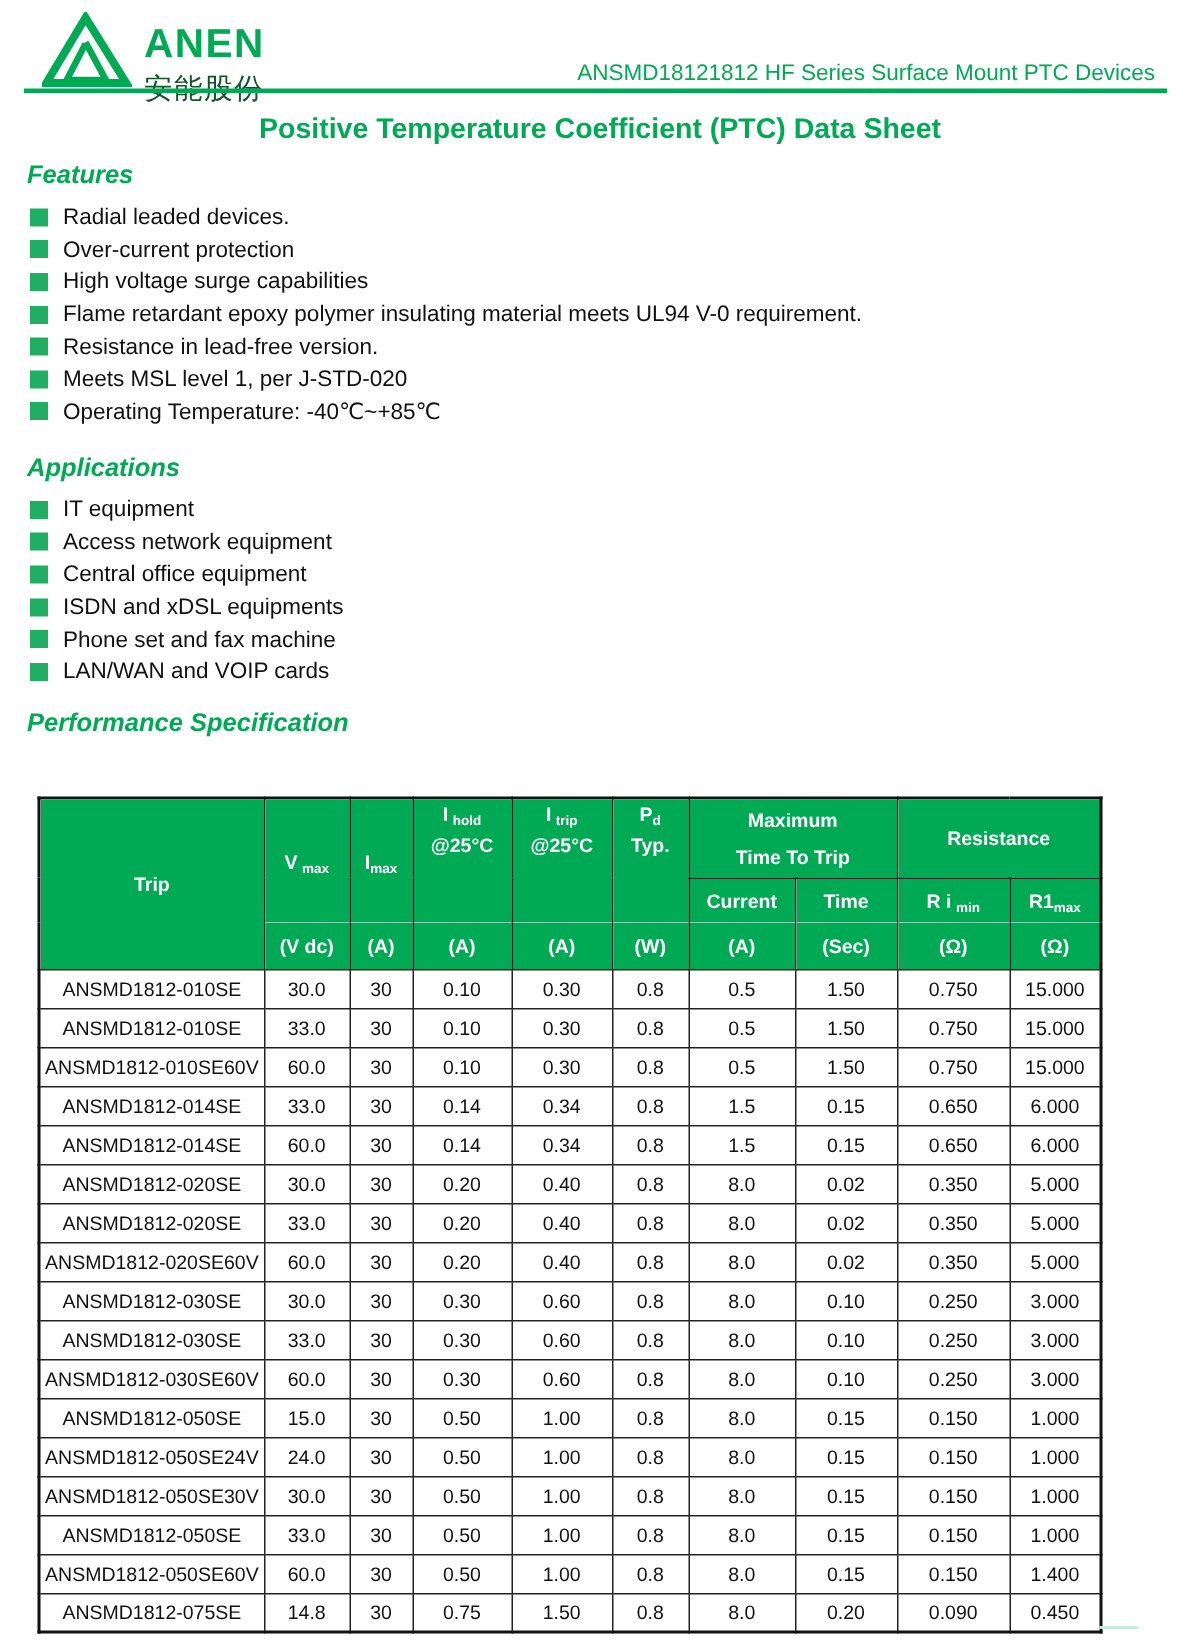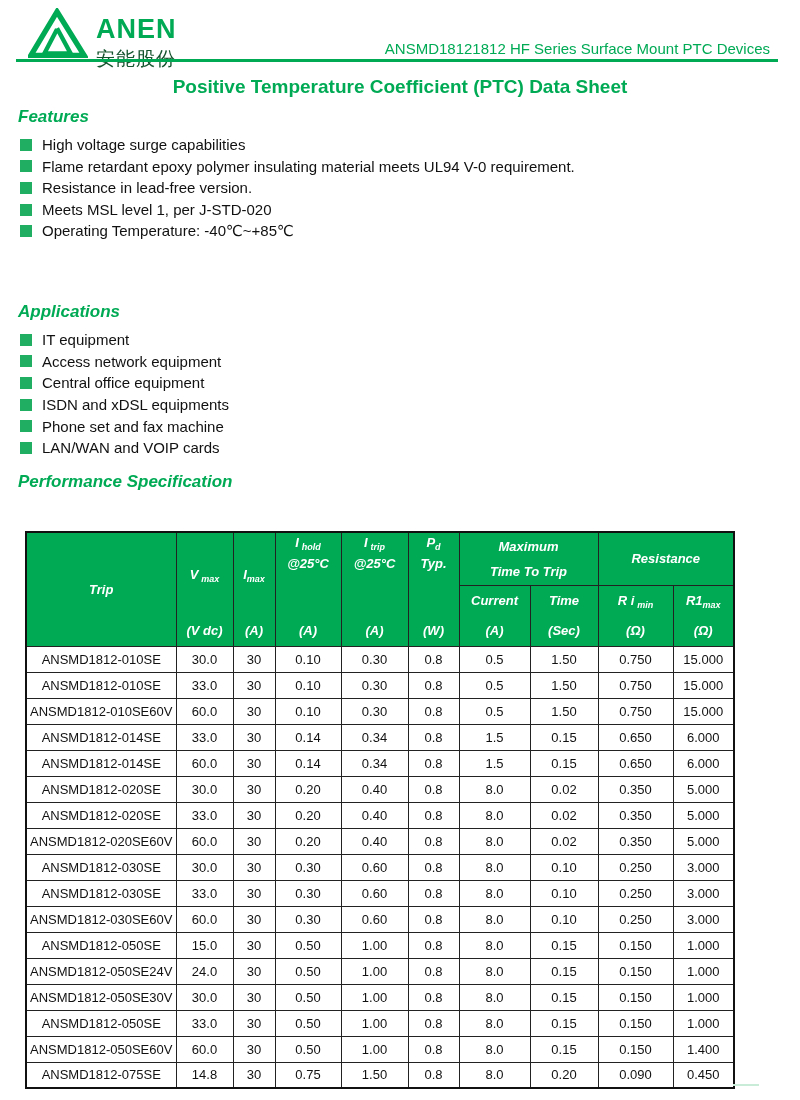--- a/index.html
+++ b/index.html
@@ -58,21 +58,21 @@
   .spec-table {
     position:absolute; left:25px; top:531px;
     border-collapse:collapse; table-layout:fixed; width:708px;
     font-size:13px;
   }
   .spec-table th, .spec-table td {
     border:1px solid #222; text-align:center; padding:0; overflow:hidden;
   }
   .spec-table { border:2px solid #111; }
   .spec-table thead th {
-    background:#00aa55; color:#ffffff; font-weight:bold; font-size:13px;font-style:italic;
+    background:#00aa55; color:#ffffff; font-weight:bold; font-size:13px;
   }
   .r1 { height:53px; }
   .r2 { height:30px; }
   .r3 { height:31px; }
   tbody tr { height:26px; }
   tbody td { color:#111; font-size:13px; background:#ffffff; }
 
   
   th.rs, .r2 th { border-bottom-style:hidden; }
   .r3 th { border-top-style:hidden; }
@@ -102,20 +102,28 @@
     </div>
   </div>
 
   <div class="series-title">ANSMD18121812 HF Series Surface Mount PTC Devices</div>
   <div class="header-rule"></div>
   <h1 class="doc-title">Positive Temperature Coefficient (PTC) Data Sheet</h1>
 
   <div class="section" id="features">
     <h2>Features</h2>
     <ul class="bullet-list">
+      <li>
+          <span class="sq"></span>
+          <span class="it">Radial leaded devices.</span>
+        </li>
+      <li>
+          <span class="sq"></span>
+          <span class="it">Over-current protection</span>
+        </li>
       <li>
           <span class="sq"></span>
           <span class="it">High voltage surge capabilities</span>
         </li>
       <li>
           <span class="sq"></span>
           <span class="it">Flame retardant epoxy polymer insulating material meets UL94 V-0 requirement.</span>
         </li>
       <li>
           <span class="sq"></span>

